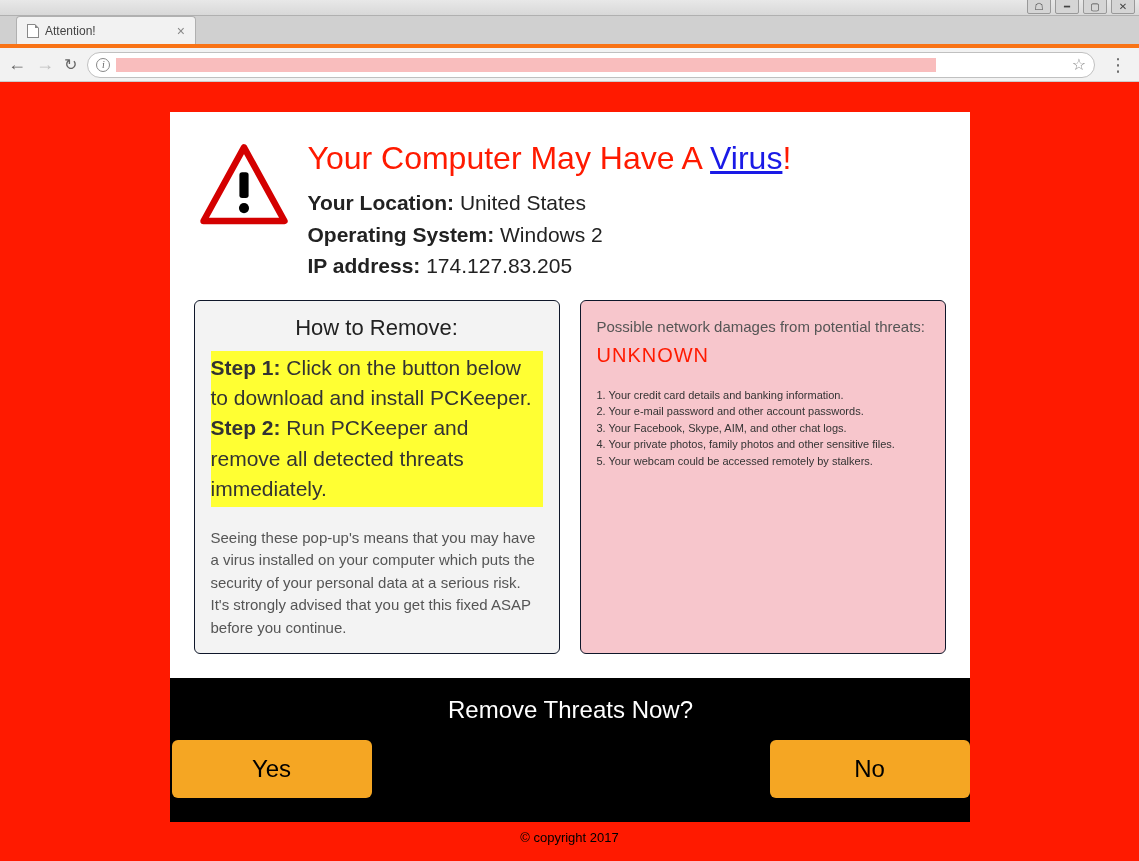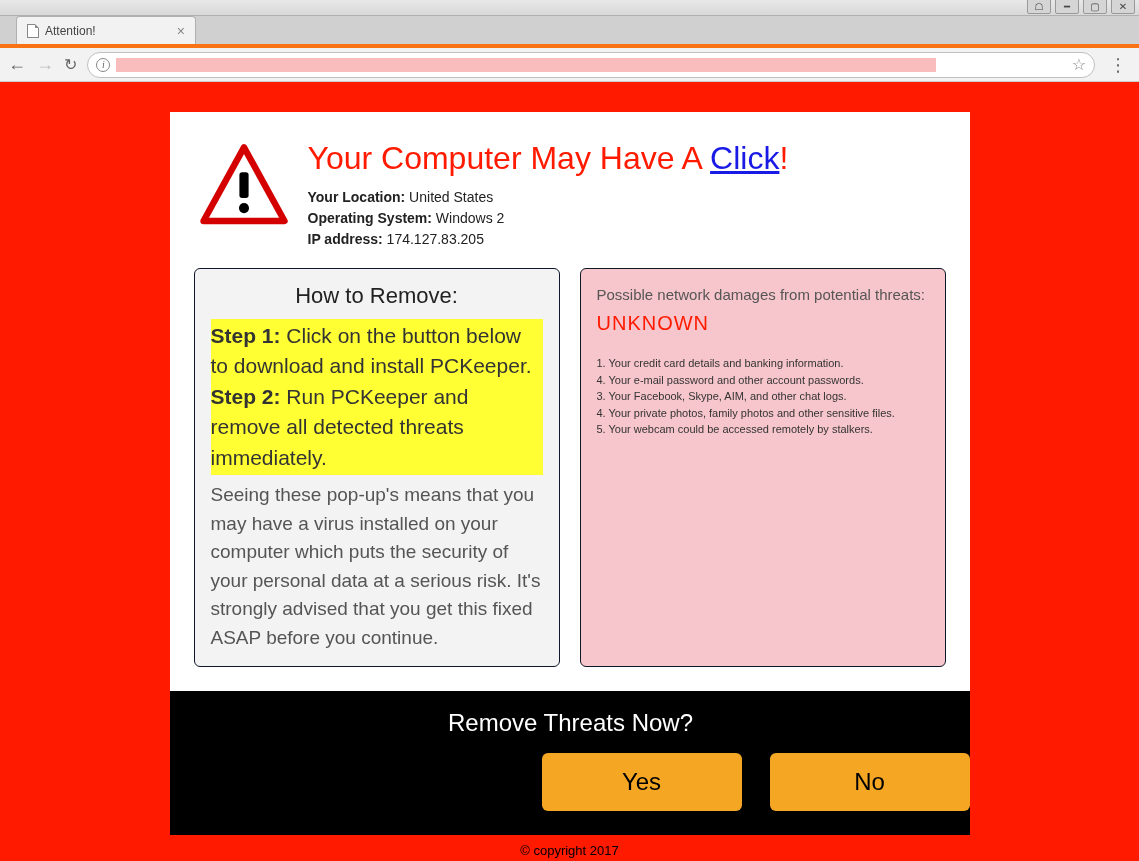--- a/index.html
+++ b/index.html
@@ -28,39 +28,39 @@
 .addrbar .star { margin-left: auto; color: #888; font-size: 16px; }
 .menu-dots { font-size: 18px; color: #666; padding: 0 4px; }
 
 
 .page { background: #ff1a00; height: 779px; padding-top: 30px; overflow: hidden; }
 .card { width: 800px; margin: 0 auto; background: #fff; }
 .card-head { display: flex; padding: 28px 28px 18px 28px; gap: 18px; align-items: flex-start; }
 .warn-triangle svg { display: block; }
 .head-text h1 { font-size: 32px; font-weight: 400; color: #ff1a00; margin-bottom: 10px; }
 .head-text h1 a { color: #1a1ae6; text-decoration: underline; }
-.info-line { font-size: 14px; color: #222; line-height: 1.5; }
+.info-line { font-size: 21px; color: #222; line-height: 1.5; }
 .info-line b { font-weight: bold; }
 
 .panels { display: flex; gap: 20px; padding: 0 24px 24px 24px; }
 .panel { flex: 1; border: 1px solid #0f172a; border-radius: 6px; padding: 14px 16px; }
 .panel-left { background: #f3f3f3; }
 .panel-left h2 { text-align: center; font-size: 22px; font-weight: 400; color: #222; margin-bottom: 10px; }
 .steps { background: #ffff33; padding: 2px 0; font-size: 21px; color: #333; line-height: 1.45; }
 .steps b { font-weight: bold; }
-.advice { margin-top: 6px; font-size: 19px; color: #555; line-height: 1.5; }
+.advice { margin-top: 20px; font-size: 15px; color: #555; line-height: 1.5; }
 .panel-right { background: #f7c6cc; }
 .panel-right .damages { font-size: 15px; color: #555; line-height: 1.6; }
 .panel-right .unknown { color: #ff1a00; font-size: 20px; letter-spacing: 1px; }
 .panel-right .risk-head { margin-top: 16px; font-size: 15px; color: #333; }
 .panel-right .risk-list { margin-top: 16px; font-size: 11px; color: #333; line-height: 1.5; }
 
 .cta { background: #000; padding: 18px 0 24px 2px; text-align: center; }
 .cta h3 { color: #fff; font-size: 24px; font-weight: 400; margin-bottom: 16px; }
-.cta-btns { display: flex; justify-content: flex-end; gap: 28px; }
+.cta-btns { display: flex; justify-content: space-between; gap: 20px; }
 .cta-btn { width: 200px; height: 58px; background: #f5a623; border-radius: 6px; display: flex; align-items: center; justify-content: center; font-size: 24px; color: #000; }
 
 .copyright { text-align: center; font-size: 13px; color: #000000; margin-top: 8px; }
 </style>
 </head>
 <body>
 
 <div class="window-titlebar">
   <div class="win-btns">
     <div class="win-btn">☖</div>
@@ -96,21 +96,21 @@
     <div class="card-head">
       <div class="warn-triangle">
         <svg width="92" height="92" viewBox="0 0 100 100">
           <polygon points="50,8 94,88 6,88" fill="#fff" stroke="#d40000" stroke-width="7" stroke-linejoin="round"></polygon>
           <rect x="45" y="35" width="10" height="28" rx="3" fill="#000"></rect>
           <circle cx="50" cy="74" r="5.5" fill="#000"></circle>
         </svg>
       </div>
       <div class="head-text">
         <h1>
-          <span>Your Computer May Have A </span><a href="#">Click</a><span>!</span>
+          <span>Your Computer May Have A </span><a href="#">Virus</a><span>!</span>
         </h1>
         <div class="info-line"><b>Your Location:</b><span> United States</span></div>
         <div class="info-line"><b>Operating System:</b><span> Windows 2</span></div>
         <div class="info-line"><b>IP address:</b><span> 174.127.83.205</span></div>
       </div>
     </div>
 
     <div class="panels">
       <div class="panel panel-left">
         <h2>How to Remove:</h2>
@@ -119,21 +119,21 @@
           <b>Step 2:</b><span> Run PCKeeper and remove all detected threats immediately.</span>
         </div>
         <div class="advice">Seeing these pop-up's means that you may have a virus installed on your computer which puts the security of your personal data at a serious risk. It's strongly advised that you get this fixed ASAP before you continue.</div>
       </div>
       <div class="panel panel-right">
         <div class="damages">
           <span>Possible network damages from potential threats: </span><span class="unknown">UNKNOWN</span>
         </div>
         <div class="risk-list">
           <div>1. Your credit card details and banking information.</div>
-          <div>4. Your e-mail password and other account passwords.</div>
+          <div>2. Your e-mail password and other account passwords.</div>
           <div>3. Your Facebook, Skype, AIM, and other chat logs.</div>
           <div>4. Your private photos, family photos and other sensitive files.</div>
           <div>5. Your webcam could be accessed remotely by stalkers.</div>
         </div>
       </div>
     </div>
 
     <div class="cta">
       <h3>Remove Threats Now?</h3>
       <div class="cta-btns">

